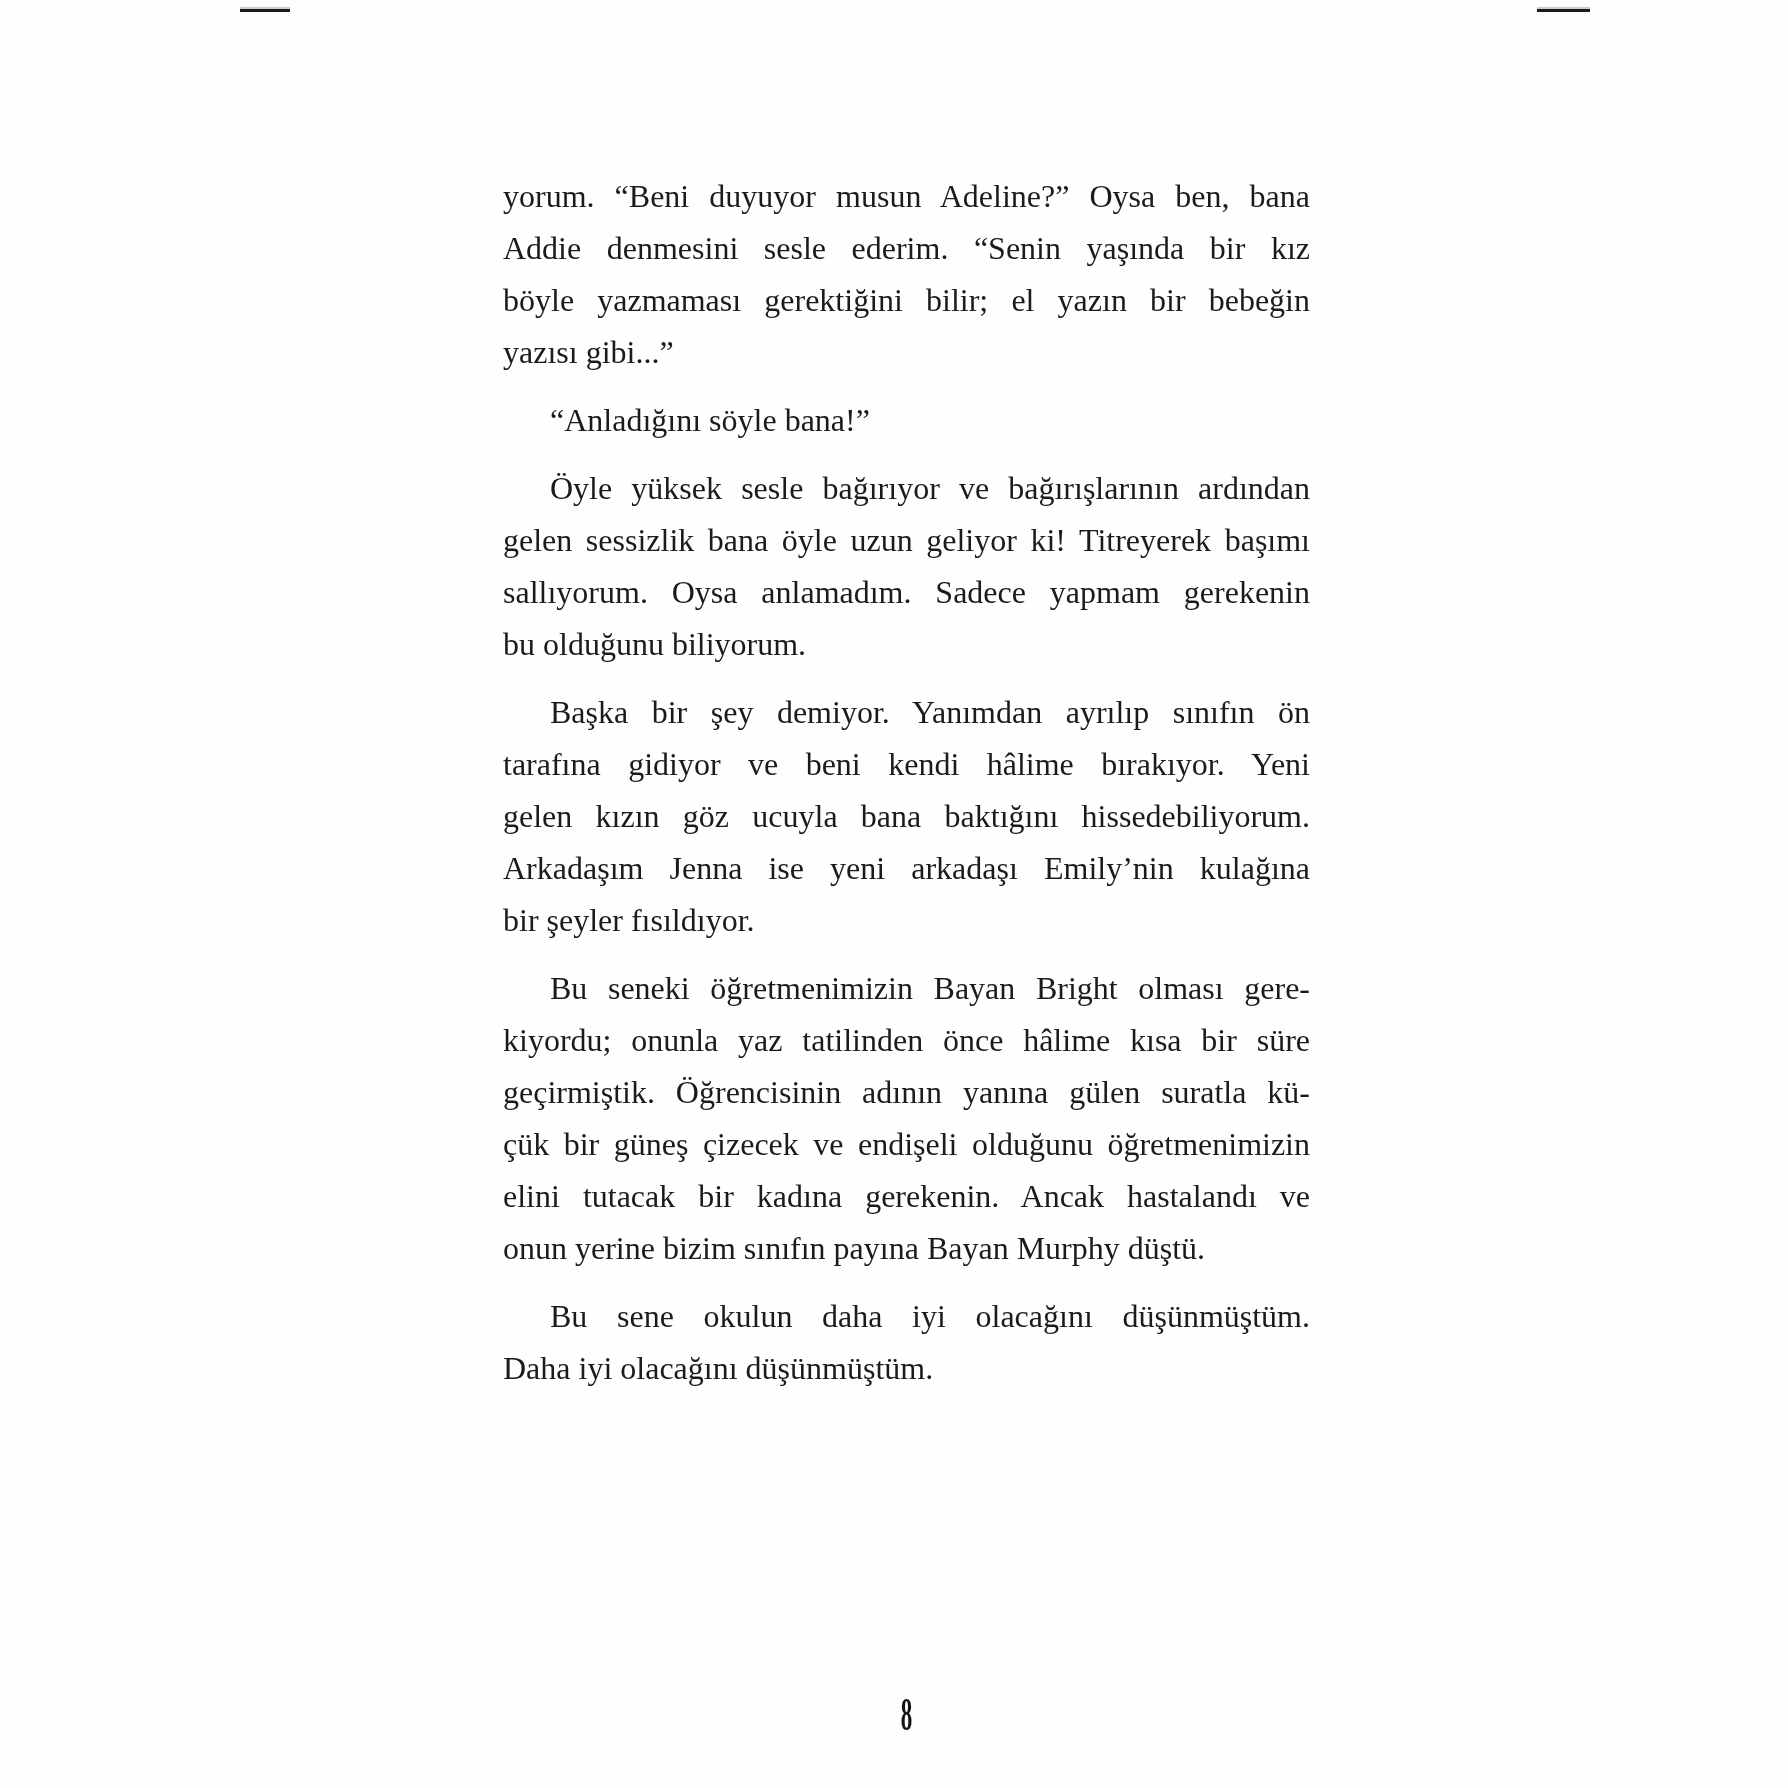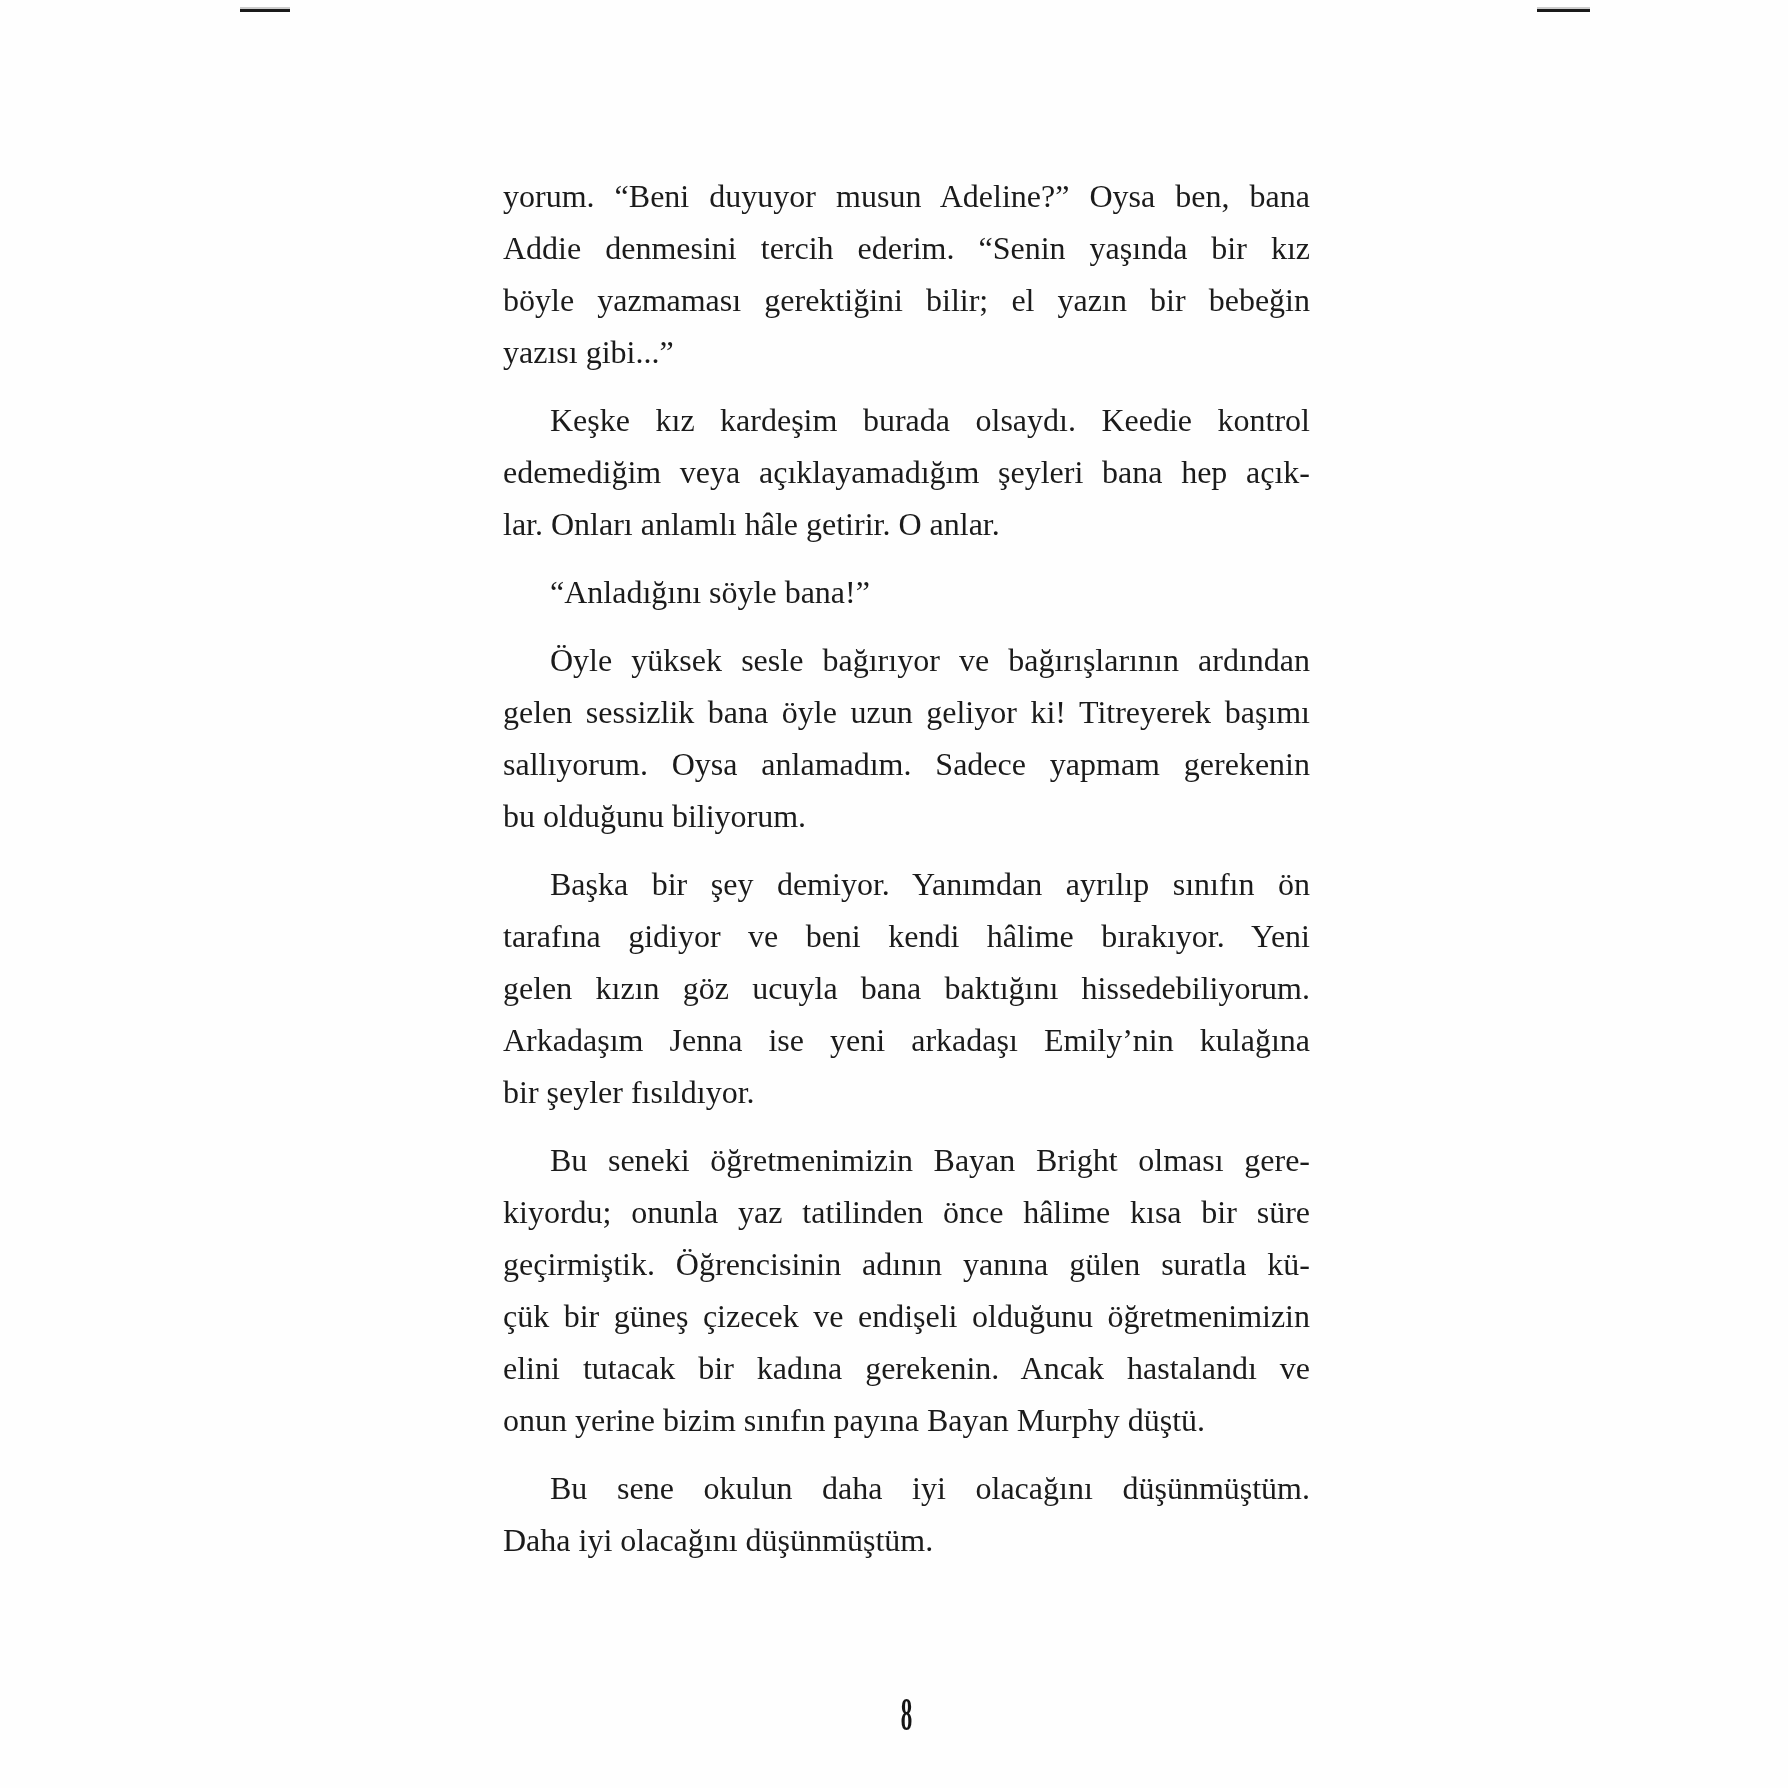--- a/index.html
+++ b/index.html
@@ -65,28 +65,23 @@
 </head>
 <body>
 
 <div class="page">
   <div class="trim-mark left"></div>
   <div class="trim-mark right"></div>
 
   <div class="text-block">
       <div class="paragraph">
         <div class="line">yorum. “Beni duyuyor musun Adeline?” Oysa ben, bana</div>
-        <div class="line">Addie denmesini tercih ederim. “Senin yaşında bir kız</div>
+        <div class="line">Addie denmesini sesle ederim. “Senin yaşında bir kız</div>
         <div class="line">böyle yazmaması gerektiğini bilir; el yazın bir bebeğin</div>
         <div class="line last">yazısı gibi...”</div>
-      </div>
-      <div class="paragraph">
-        <div class="line indent">Keşke kız kardeşim burada olsaydı. Keedie kontrol</div>
-        <div class="line">edemediğim veya açıklayamadığım şeyleri bana hep açık-</div>
-        <div class="line last">lar. Onları anlamlı hâle getirir. O anlar.</div>
       </div>
       <div class="paragraph">
         <div class="line indent last">“Anladığını söyle bana!”</div>
       </div>
       <div class="paragraph">
         <div class="line indent">Öyle yüksek sesle bağırıyor ve bağırışlarının ardından</div>
         <div class="line">gelen sessizlik bana öyle uzun geliyor ki! Titreyerek başımı</div>
         <div class="line">sallıyorum. Oysa anlamadım. Sadece yapmam gerekenin</div>
         <div class="line last">bu olduğunu biliyorum.</div>
       </div>

